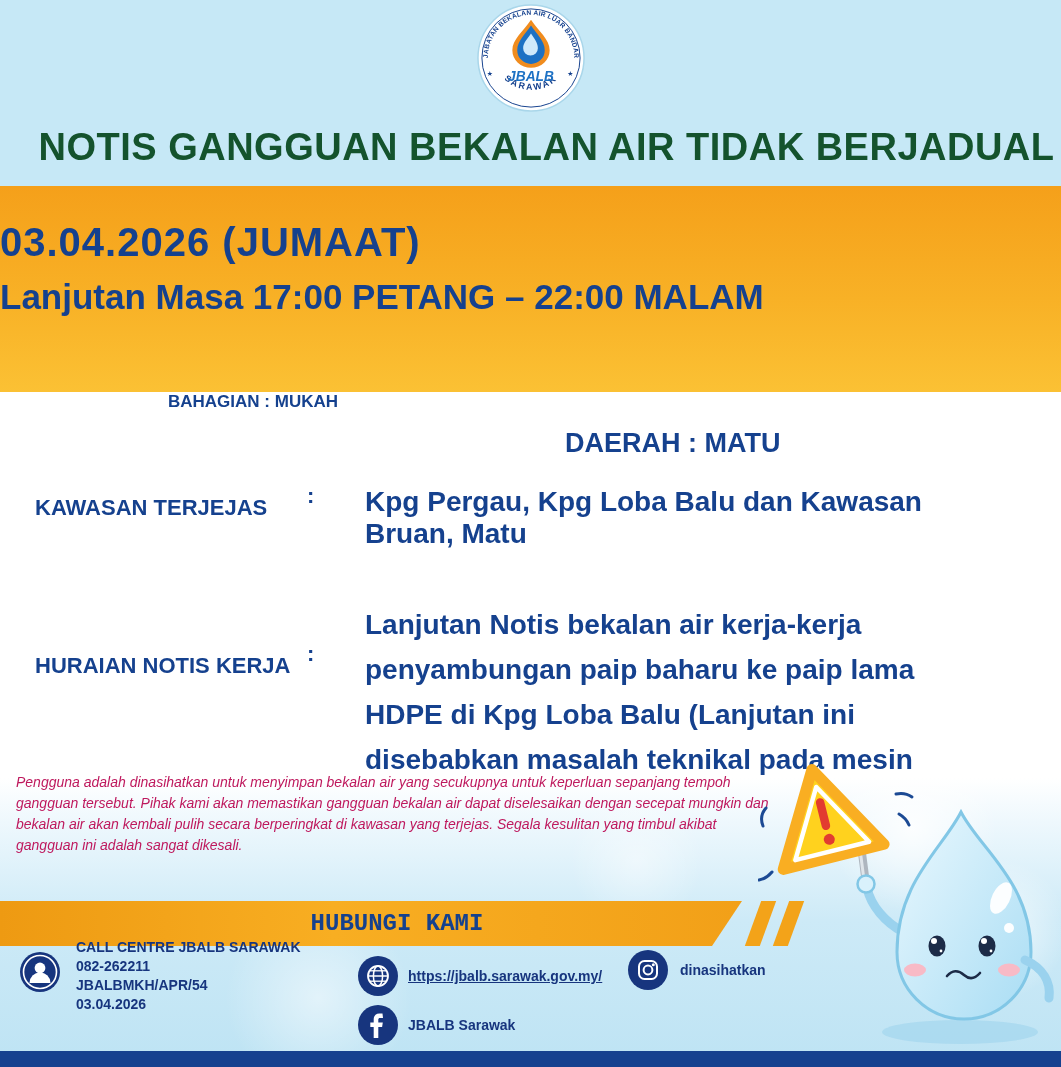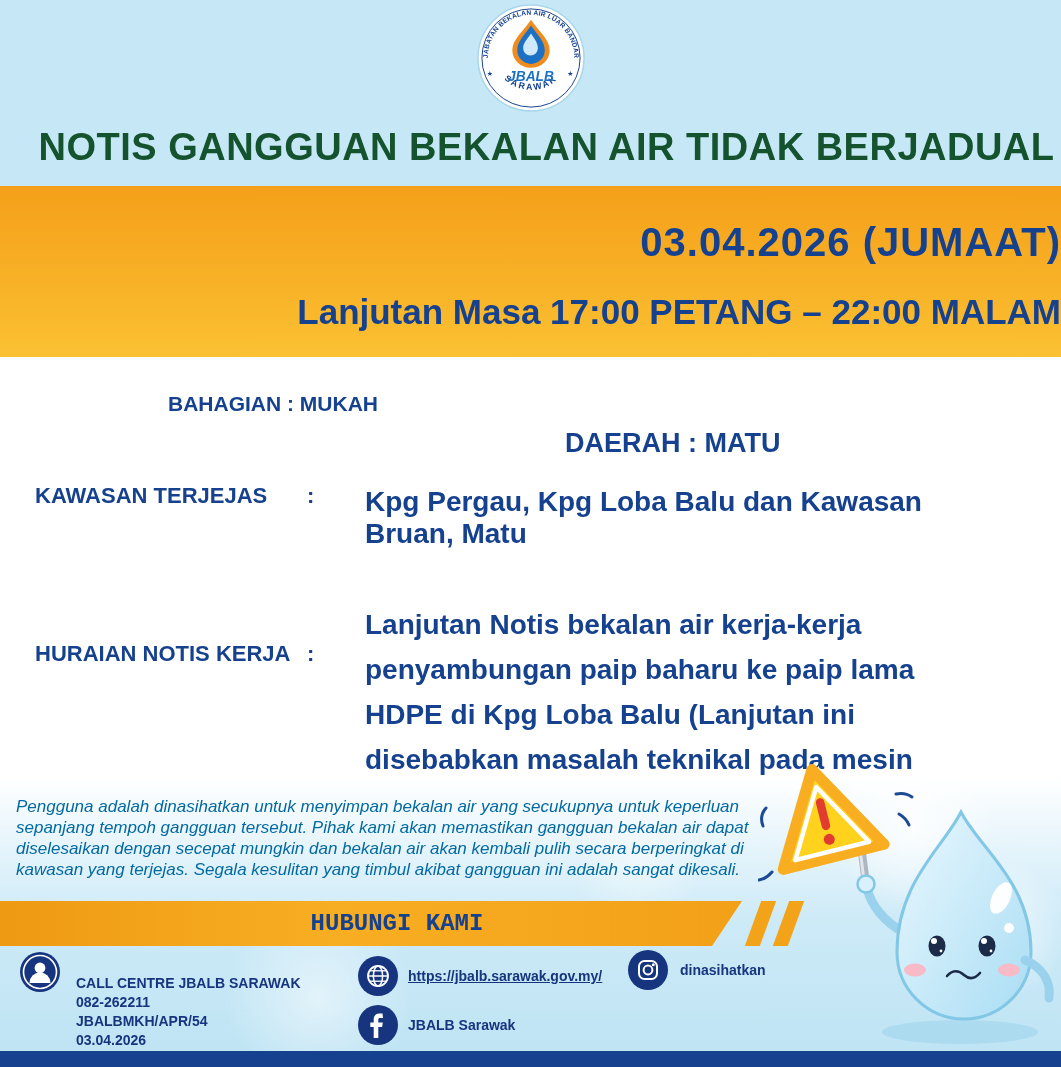--- a/index.html
+++ b/index.html
@@ -9,65 +9,65 @@
   .poster { position:relative; width:1061px; height:1067px; background:#ffffff; overflow:hidden; }
 
   
   .top-bg { position:absolute; top:0; left:0; width:100%; height:186px; background:#c6e8f6; }
   .logo { position:absolute; top:4px; left:477px; width:108px; height:108px; }
   .logo svg text { font-family:"Liberation Sans", sans-serif; }
   .title { position:absolute; top:126px; left:16px; width:100%; text-align:center;
            font-size:38px; font-weight:bold; color:#14532d; white-space:nowrap; letter-spacing:.5px; }
 
   
-  .orange-band { position:absolute; top:186px; left:0; width:100%; height:171px;
+  .orange-band { position:absolute; top:186px; left:0; width:100%; height:206px;
                  background:linear-gradient(180deg,#f5a01a 0%, #f8b126 55%, #fbc134 100%);
-                 text-align:right; color:#15418e; }
+                 text-align:left; color:#15418e; }
   .orange-band .date { margin-top:34px; font-size:40px; font-weight:bold; letter-spacing:1px; }
-  .orange-band .time { margin-top:27px; font-size:35px; font-weight:bold;padding-left:12px; }
-
-  
-  .region-bahagian { position:absolute; top:392px; left:168px; font-size:21px; font-weight:bold; color:#15418e; }
+  .orange-band .time { margin-top:12px; font-size:35px; font-weight:bold; }
+
+  
+  .region-bahagian { position:absolute; top:392px; left:168px; font-size:17px; font-weight:bold; color:#15418e; }
   .region-daerah   { position:absolute; top:392px; left:565px; font-size:27px; font-weight:bold; color:#15418e;margin-top:36px; }
 
   
-  .lbl { position:absolute; left:35px; font-size:22px; font-weight:bold; color:#15418e; }
+  .lbl { position:absolute; left:35px; font-size:22px; font-weight:bold; color:#15418e;margin-top:12px; }
   .colon { position:absolute; left:307px; font-size:22px; font-weight:bold; color:#15418e; }
   .val { position:absolute; left:365px; font-size:28px; font-weight:bold; color:#15418e; }
   .kawasan-lbl { top:483px; } .kawasan-colon { top:483px; } .kawasan-val { top:486px; width:600px; }
   .huraian-lbl { top:641px; } .huraian-colon { top:641px; }
   .huraian-val { top:602px; width:600px; line-height:45px; }
 
   
   .water-bg { position:absolute; top:778px; left:0; width:100%; height:275px; z-index:0;
     background:
       radial-gradient(circle at 86% 18%, rgba(255,255,255,.85) 0%, rgba(255,255,255,0) 9%),
       radial-gradient(circle at 94% 55%, rgba(255,255,255,.7) 0%, rgba(255,255,255,0) 7%),
       radial-gradient(circle at 30% 80%, rgba(255,255,255,.5) 0%, rgba(255,255,255,0) 12%),
       radial-gradient(circle at 60% 30%, rgba(255,255,255,.45) 0%, rgba(255,255,255,0) 10%),
       linear-gradient(180deg,#ffffff 0%, #eef8fd 16%, #cdeaf7 52%, #bfe4f4 100%); }
 
-  .advisory { position:absolute; top:796px; left:16px; width:760px; z-index:2;
-              font-style:italic; font-size:17px; line-height:21px; color:#0369a1; }
+  .advisory { position:absolute; top:772px; left:16px; width:760px; z-index:2;
+              font-style:italic; font-size:14px; line-height:21px; color:#be185d; }
 
   
   .hubungi-band { position:absolute; top:901px; left:0; width:742px; height:45px; z-index:3;
                   background:linear-gradient(90deg,#ee9a12 0%, #f8ae22 45%, #f2a018 100%);
                   clip-path:polygon(0 0, 100% 0, calc(100% - 30px) 100%, 0 100%);
                   text-align:center; line-height:45px; padding-left:52px;
                   font-size:24px; font-weight:bold; color:#15418e;font-family:Liberation Mono, monospace; }
   .stripe { position:absolute; top:901px; height:45px; width:15px; z-index:3;
             background:#f3a319; transform:skewX(-20deg); }
   .stripe-1 { left:753px; } .stripe-2 { left:781px; }
 
   
   .cicon { position:absolute; width:40px; height:40px; z-index:3; }
   .ctext { position:absolute; z-index:3; font-size:14px; font-weight:bold; color:#17357e; }
   .icon-call { top:952px; left:20px; }
-  .call-lines { top:974px; left:76px; line-height:19px; }
+  .call-lines { top:938px; left:76px; line-height:19px; }
   .icon-globe { top:956px; left:358px; }
   .web-text { top:968px; left:408px; text-decoration:underline; }
   .icon-insta { top:950px; left:628px; }
   .insta-text { top:962px; left:680px; }
   .icon-fb { top:1005px; left:358px; }
   .fb-text { top:1017px; left:408px; }
 
   
   .warning { position:absolute; left:758px; top:756px; width:170px; height:170px; z-index:5; }
   .mascot  { position:absolute; left:855px; top:780px; width:206px; height:275px; z-index:6; }

